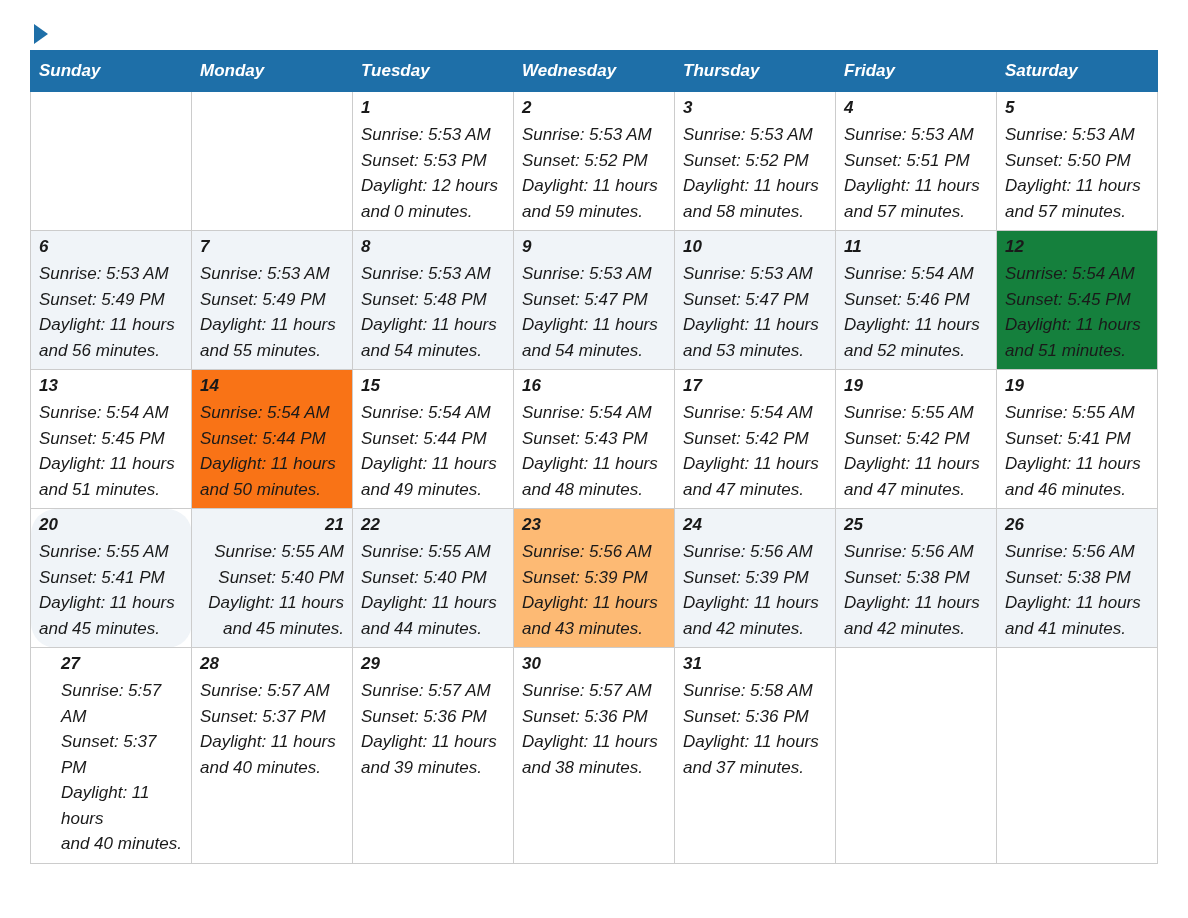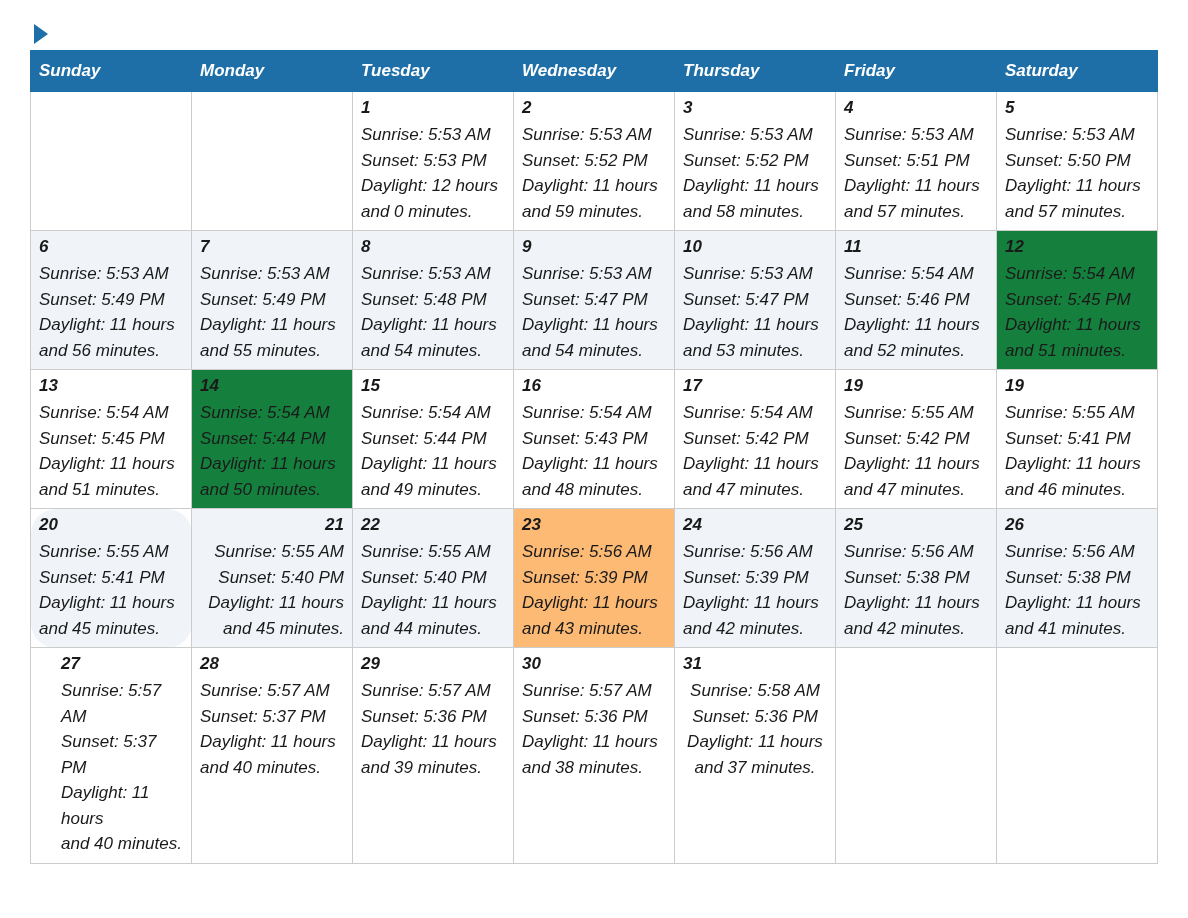--- a/index.html
+++ b/index.html
@@ -230,21 +230,21 @@
         </td>
       </tr>
       <tr>
         <td style="background: rgb(255, 255, 255);">
           <span class="day-number">13</span>
           <div class="day-info" style="white-space: pre-line;">Sunrise: 5:54 AM
 Sunset: 5:45 PM
 Daylight: 11 hours
 and 51 minutes.</div>
         </td>
-        <td style="background: #15803d;">
+        <td style="background: #f97316;">
           <span class="day-number">14</span>
           <div class="day-info" style="white-space: pre-line;">Sunrise: 5:54 AM
 Sunset: 5:44 PM
 Daylight: 11 hours
 and 50 minutes.</div>
         </td>
         <td style="background: rgb(255, 255, 255);">
           <span class="day-number">15</span>
           <div class="day-info" style="white-space: pre-line;">Sunrise: 5:54 AM
 Sunset: 5:44 PM
@@ -355,21 +355,21 @@
         </td>
         <td style="background: rgb(255, 255, 255);">
           <span class="day-number">30</span>
           <div class="day-info" style="white-space: pre-line;">Sunrise: 5:57 AM
 Sunset: 5:36 PM
 Daylight: 11 hours
 and 38 minutes.</div>
         </td>
         <td style="background: rgb(255, 255, 255);">
           <span class="day-number">31</span>
-          <div class="day-info" style="white-space: pre-line; text-align: center;">Sunrise: 5:58 AM
+          <div class="day-info" style="white-space: pre-line;">Sunrise: 5:58 AM
 Sunset: 5:36 PM
 Daylight: 11 hours
 and 37 minutes.</div>
         </td>
         <td class="empty-cell"></td>
         <td class="empty-cell"></td>
       </tr>
     </tbody>
 </table>
 

